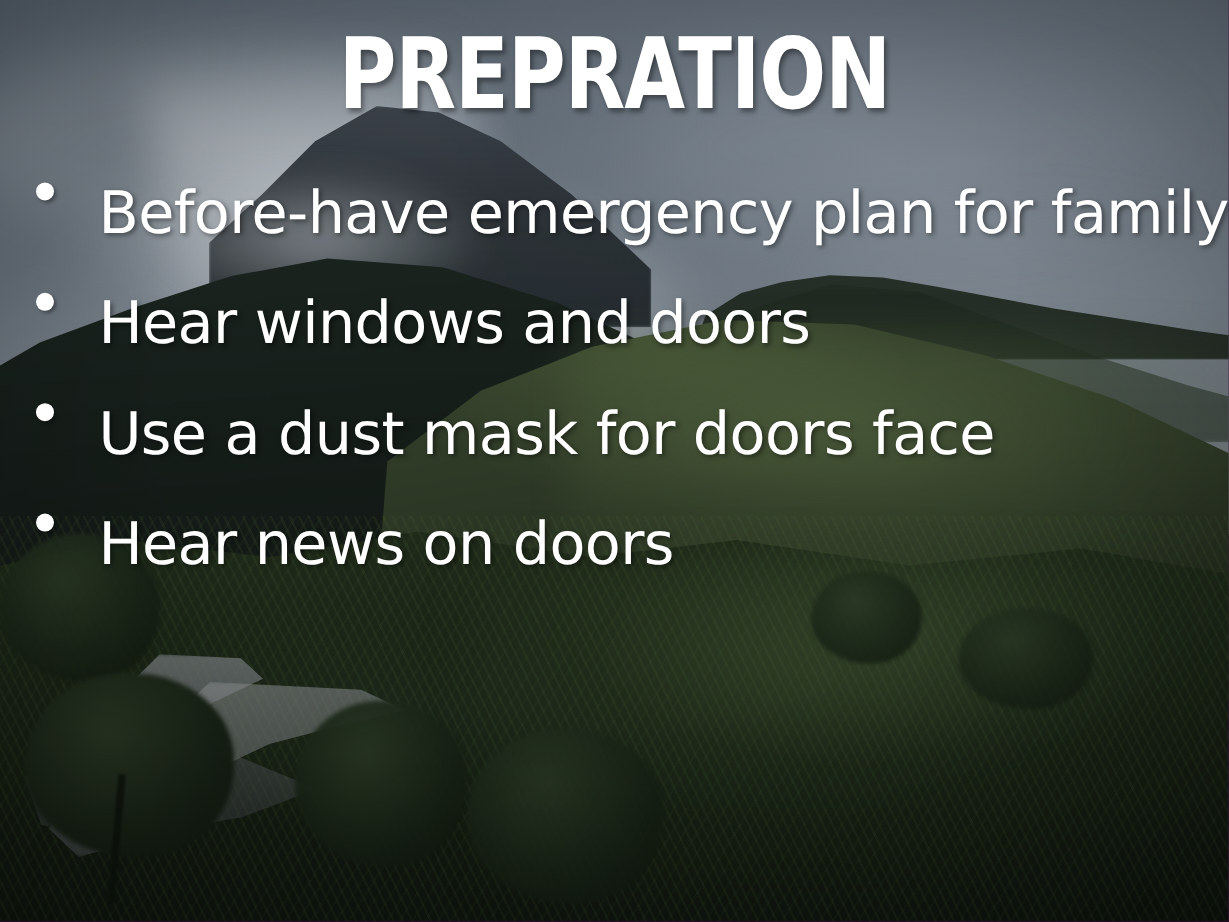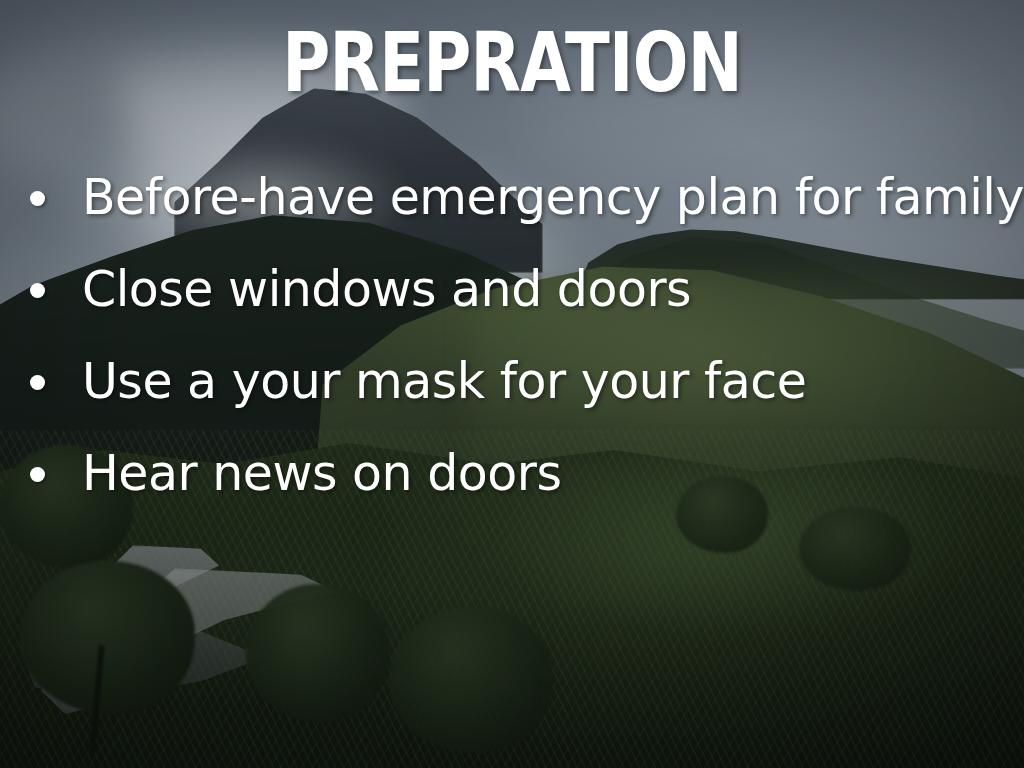--- a/index.html
+++ b/index.html
@@ -258,21 +258,21 @@
     position: absolute;
     left: 20px;
     top: 152px;
     width: 984px;
     list-style: none;
     margin: 0;
     padding: 0;
   }
   .bullet-item {
     display: flex;
-    align-items: center;
+    align-items: flex-start;
     height: 92px;
   }
   .bullet-dot {
     flex: 0 0 auto;
     width: 15px;
     height: 15px;
     border-radius: 50%;
     background: #ffffff;
     margin: 0 37px 0 10px;
     box-shadow: 2px 2px 3px rgba(0,0,0,0.35);
@@ -339,26 +339,26 @@
 
     <ul class="bullet-list">
 
       <li class="bullet-item">
         <span class="bullet-dot"></span>
         <span class="bullet-text">Before-have emergency plan for family</span>
       </li>
 
       <li class="bullet-item">
         <span class="bullet-dot"></span>
-        <span class="bullet-text">Close windows and doors</span>
+        <span class="bullet-text">Hear windows and doors</span>
       </li>
 
       <li class="bullet-item">
         <span class="bullet-dot"></span>
-        <span class="bullet-text">Use a your mask for your face</span>
+        <span class="bullet-text">Use a dust mask for doors face</span>
       </li>
 
       <li class="bullet-item">
         <span class="bullet-dot"></span>
         <span class="bullet-text">Hear news on doors</span>
       </li>
 
     </ul>
   </div>
 </div>

